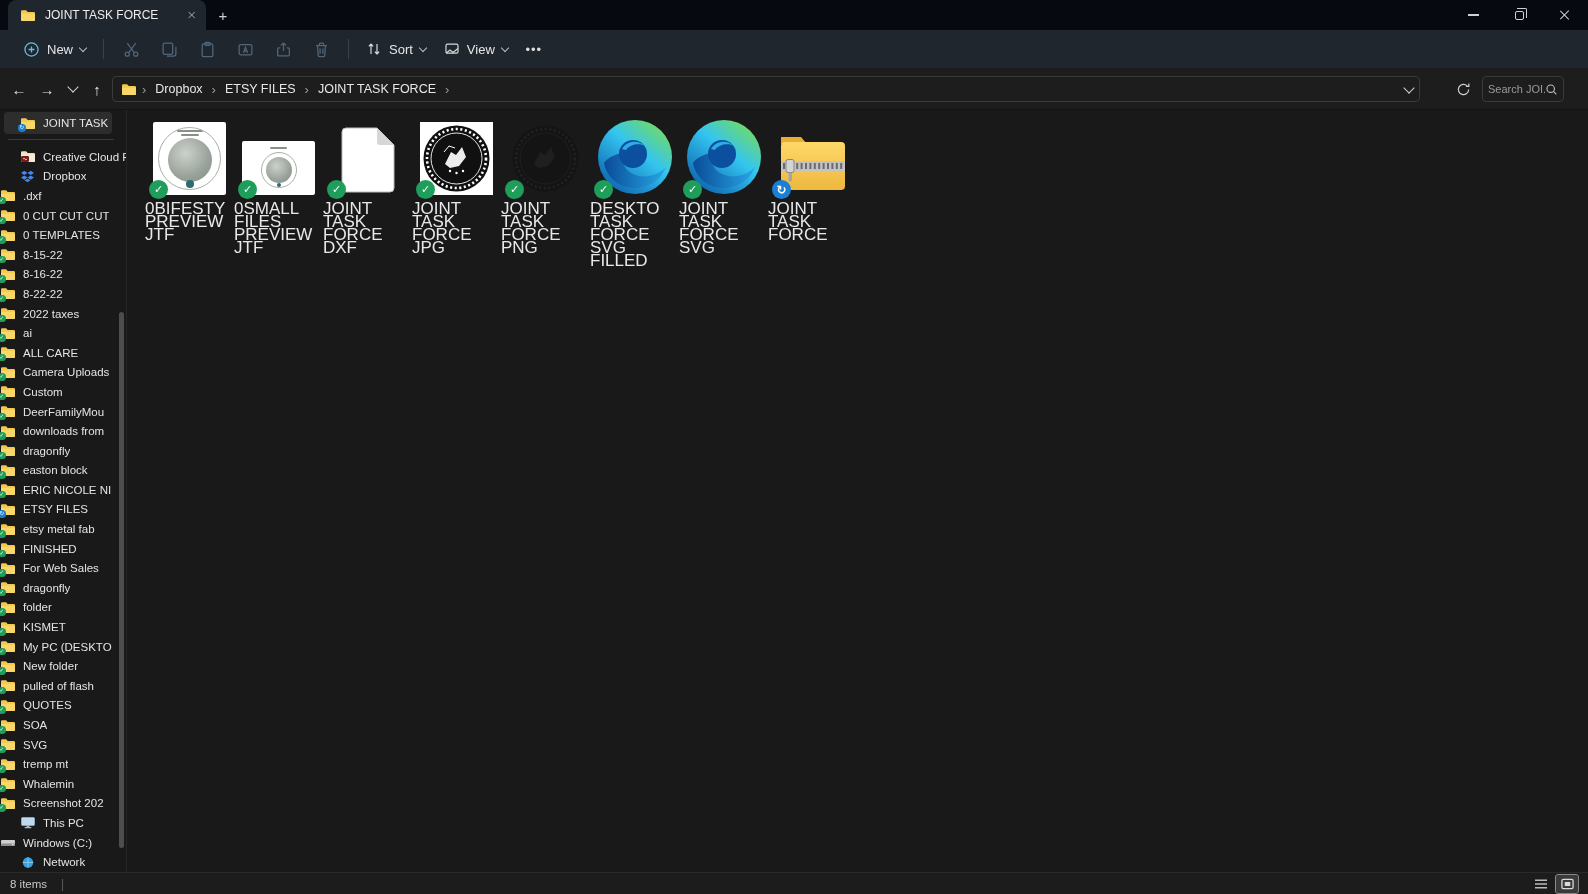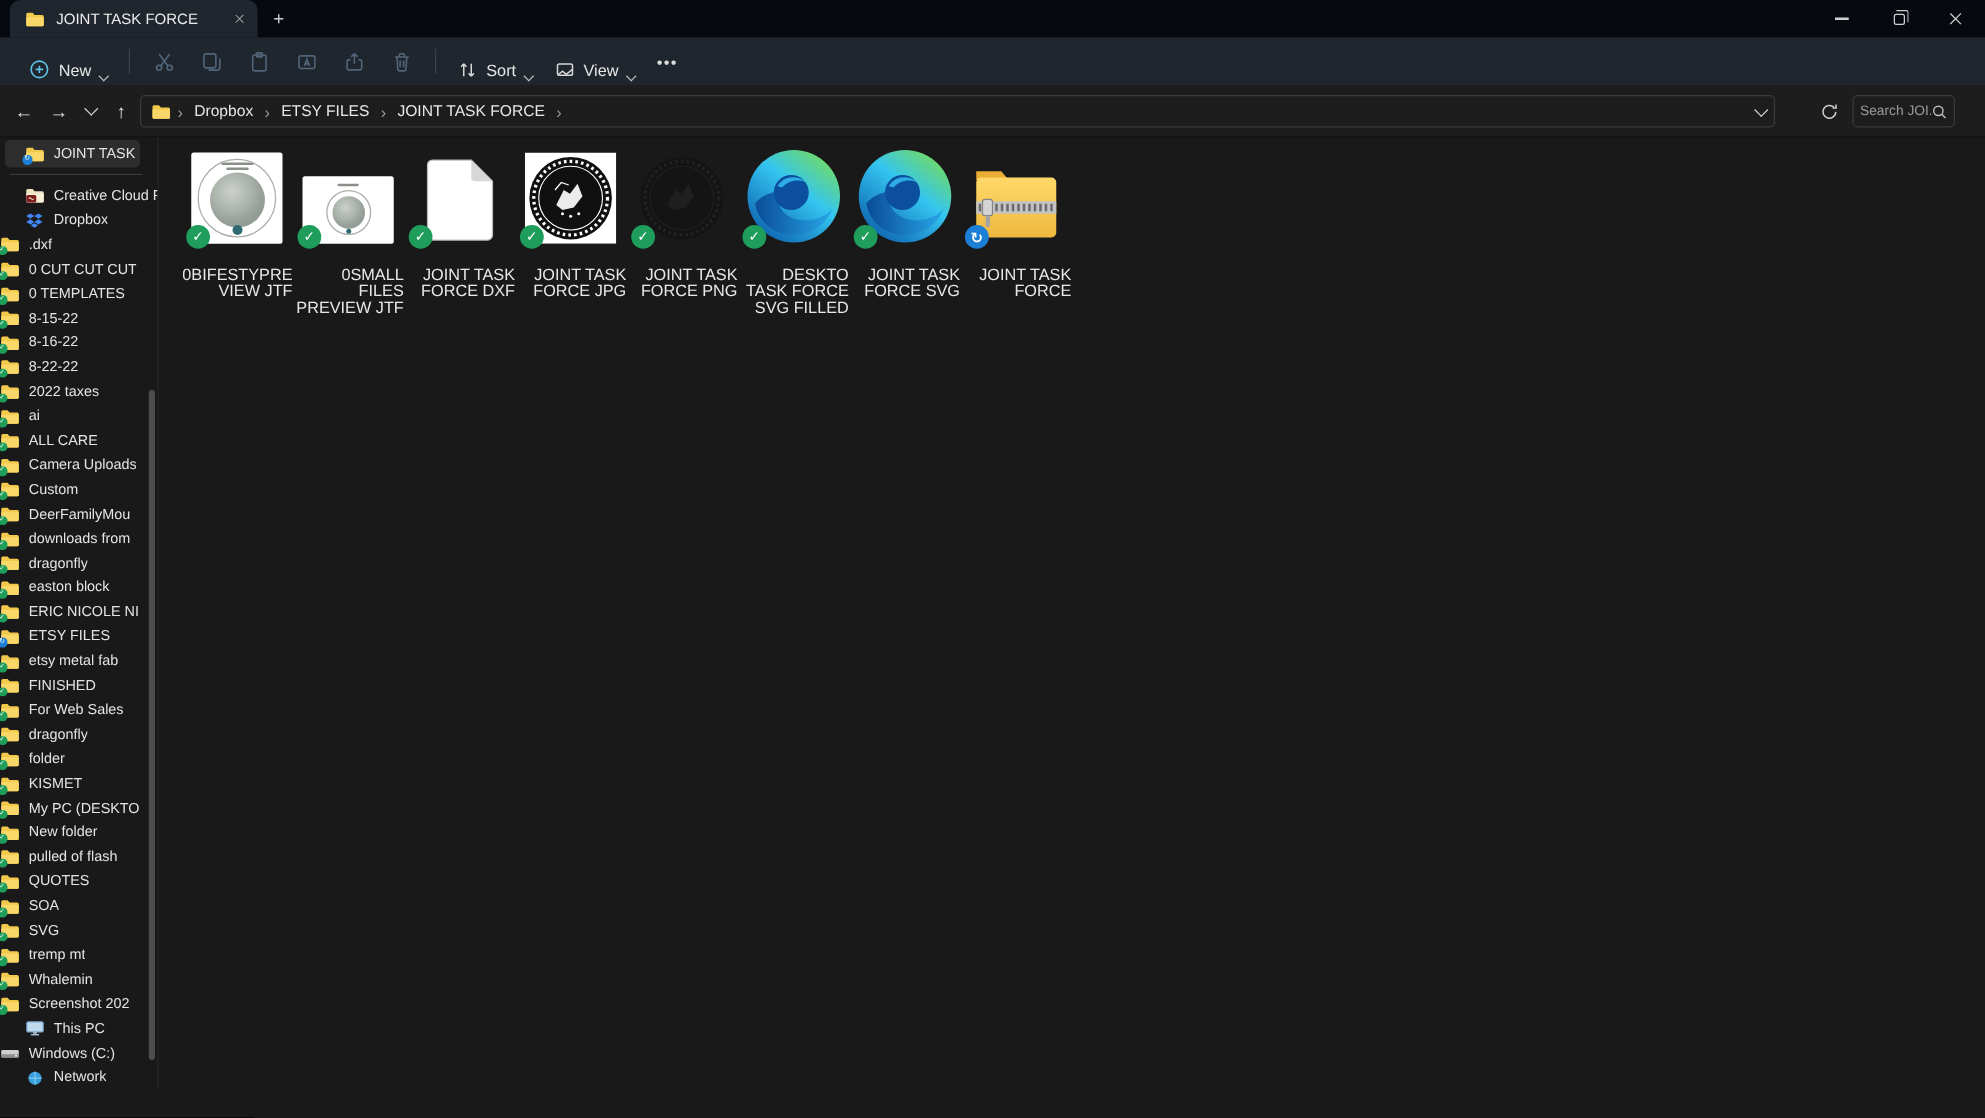--- a/index.html
+++ b/index.html
@@ -21,21 +21,21 @@
   .ic-restore::before { content:""; position:absolute; top:-3.5px; left:1.5px; width:8.5px; height:8.5px;
                         border-top:1px solid #d0d0d0; border-right:1px solid #d0d0d0; border-radius:0 2px 0 0; }
   .ic-x { position:relative; width:12px; height:12px; }
   .ic-x::before,.ic-x::after { content:""; position:absolute; left:5.4px; top:0; width:1.2px; height:12px; background:#d0d0d0; }
   .ic-x::before { transform:rotate(45deg); } .ic-x::after { transform:rotate(-45deg); }
   .ic-x.small { transform:scale(0.72); opacity:.8; }
 
   
   .toolbar { position:absolute; top:30px; left:0; right:0; height:38px; background:#20262e;
              display:flex; align-items:center; padding-left:14px; }
-  .tb-btn { display:flex; align-items:flex-end; gap:7px; height:30px; padding:0 9px; border-radius:4px; color:#e6e6e6; font-size:13px; }
+  .tb-btn { display:flex; align-items:center; gap:7px; height:30px; padding:0 9px; border-radius:4px; color:#e6e6e6; font-size:13px; }
   .tb-icon-btn { width:38px; height:30px; display:flex; align-items:center; justify-content:center; color:#51657a; }
   .tb-sep { width:1px; height:20px; background:#39414b; margin:0 8px; }
   .chev { display:inline-block; width:6px; height:6px; border-left:1.3px solid #bdbdbd; border-bottom:1.3px solid #bdbdbd;
           transform:rotate(-45deg); margin-top:-3px; }
   .more-dots { font-size:13px; letter-spacing:1px; color:#dcdcdc; }
 
   
   .navrow { position:absolute; top:68px; left:0; right:0; height:42px; background:#1d1d1d; border-bottom:1px solid #121212; }
   .nav-btn { position:absolute; top:8px; width:26px; height:26px; display:flex; align-items:center; justify-content:center;
              color:#e0e0e0; font-size:15px; border-radius:4px; }
@@ -62,21 +62,21 @@
   .sb-divider { height:1px; background:#3a3a3a; margin:5px 12px 7px 8px; }
   .sb-ic { position:relative; width:16px; height:13px; flex:0 0 auto; }
   .sb-badge { position:absolute; left:-2px; bottom:-2px; width:7.5px; height:7.5px; border-radius:50%;
               display:flex; align-items:center; justify-content:center; font-size:5.5px; color:#fff; line-height:1; }
   .sb-badge.green { background:#1e9e5a; } .sb-badge.blue { background:#1c7fd6; }
   .sb-scroll { position:absolute; right:2px; top:202px; width:5px; height:536px; background:#4d4d4d; border-radius:3px; }
 
   .filegrid { flex:1; display:flex; align-items:flex-start; padding:7px 0 0 18px; }
   .file-item { width:89px; display:flex; flex-direction:column; align-items:center; }
   .icon-box { position:relative; height:78px; width:100%; display:flex; align-items:flex-end; justify-content:center; }
-  .file-label { margin-top:18px; width:100%; text-align:right; font-size:13px; line-height:13px; color:#e8e8e8;
+  .file-label { margin-top:7px; width:100%; text-align:left; font-size:17px; line-height:13px; color:#e8e8e8;
                 overflow-wrap:anywhere; word-break:break-word; }
   .badge { position:absolute; left:4px; bottom:-4px; width:19px; height:19px; border-radius:50%;
            display:flex; align-items:center; justify-content:center; color:#fff; font-size:11px; font-weight:bold; z-index:3; }
   .badge.check { background:#1e9e5a; }
   .badge.sync  { background:#1c7fd6; font-size:12px; }
 
   .thumb-white { position:relative; background:#fff; border-radius:2px; }
   .pv-ring { position:absolute; border:1.5px solid #a9afa7; border-radius:50%; }
   .pv-disc { position:absolute; border-radius:50%; background:radial-gradient(circle at 40% 35%, #ccd2cb, #99a29a 60%, #838d84); }
   .pv-bar { position:absolute; background:#8a8f89; height:2px; border-radius:1px; }
@@ -625,13 +625,30 @@
               <rect x="12" y="26.5" width="8" height="13" rx="2" fill="#d4d4d4" stroke="#858585"></rect>
               <rect x="14.5" y="39.5" width="3.5" height="9" rx="1.5" fill="#a5a5a5"></rect>
             </svg>
             <span class="badge sync">↻</span>
           </div>
           <div class="file-label">JOINT TASK FORCE</div>
         </div>
       </main>
   </div>
 
+  <div class="statusbar">
+    <span>8 items</span>
+    <span class="sb-count-sep">|</span>
+    <div class="status-right">
+      <div class="view-toggle">
+        <svg width="14" height="12" viewBox="0 0 14 12" fill="none" stroke="#b9b9b9" stroke-width="1.4">
+            <path d="M1 2.2h12M1 6h12M1 9.8h12"></path>
+          </svg>
+      </div>
+      <div class="view-toggle sel">
+        <svg width="13" height="12" viewBox="0 0 14 12">
+            <rect x="1" y="1" width="12" height="10" rx="1.5" fill="none" stroke="#d9d9d9" stroke-width="1.4"></rect>
+            <rect x="4" y="3.8" width="6" height="4.4" fill="#d9d9d9"></rect>
+          </svg>
+      </div>
+    </div>
+  </div>
 </div>
 
 </body></html>

